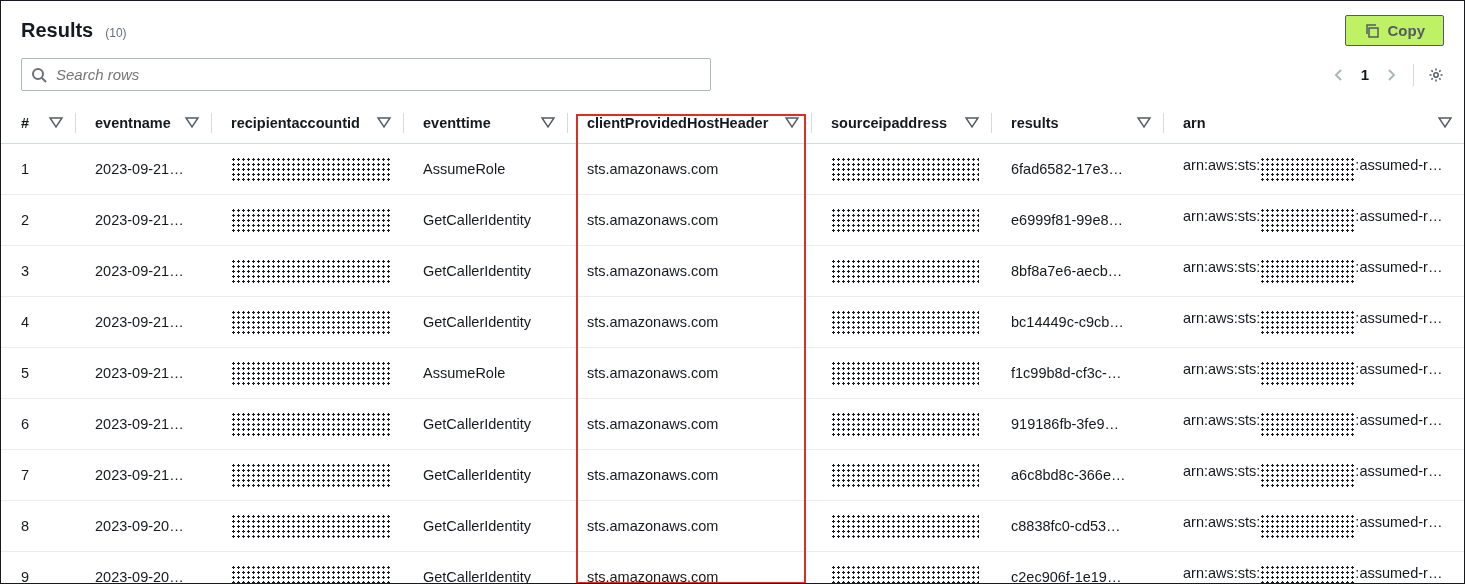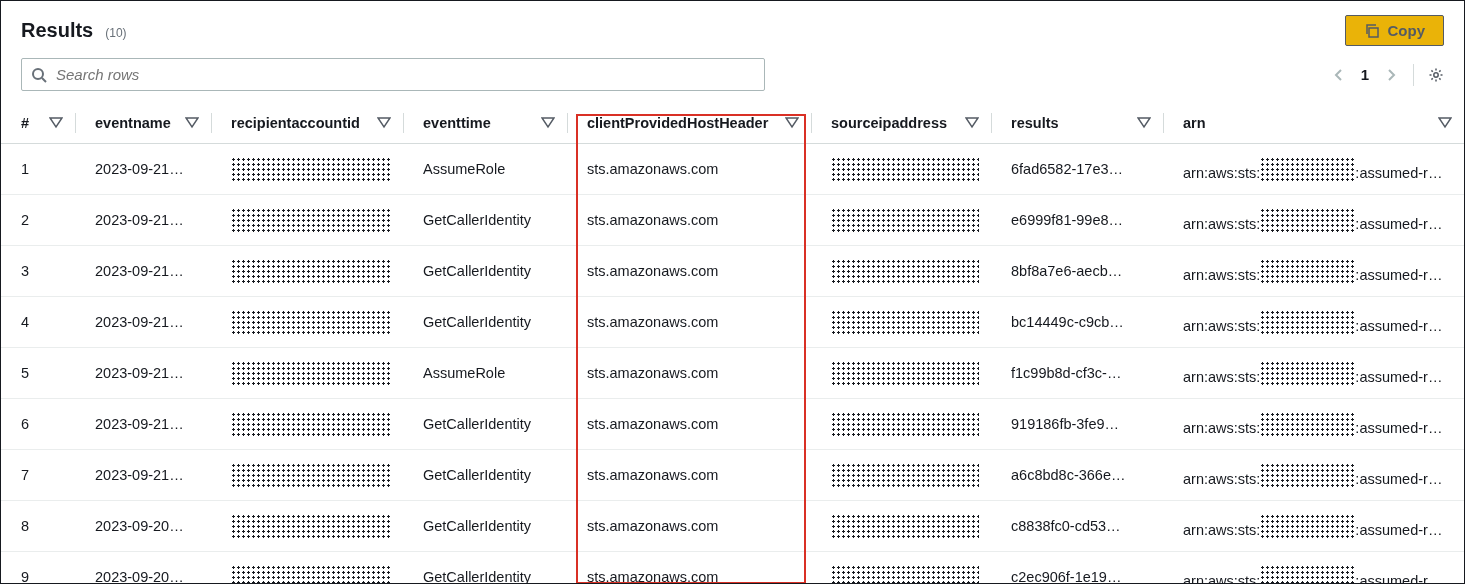--- a/index.html
+++ b/index.html
@@ -22,41 +22,41 @@
     align-items: center;
     justify-content: space-between;
     padding: 14px 20px 6px 20px;
   }
   .title-area { display: flex; align-items: baseline; gap: 12px; }
   .title { font-size: 20px; font-weight: 700; color:#16191f;}
   .count { font-size: 12px; color: #687078; font-weight:400;}
   .header-buttons { display:flex; gap:12px; }
   .btn {
     border: 1px solid #545b64;
-    background: #eab308;
+    background: #bef264;
     border-radius: 2px;
     padding: 6px 18px;
     font-size: 15px;
     font-weight: 700;
     color: #545b64;
     display: inline-flex;
     align-items: center;
     gap: 8px;
     cursor: pointer;
   }
   .btn svg { width:16px; height:16px; }
   .controls-row {
     display:flex;
     align-items:center;
     justify-content: space-between;
     padding: 6px 20px 12px 20px;
   }
   .search-wrap {
     position: relative;
-    width: 744px;
+    width: 690px;
   }
   .search-wrap svg {
     position:absolute; left:10px; top:50%; transform:translateY(-50%);
     width:16px; height:16px; color:#687078;
   }
   .search {
     width: 100%;
     border: 1px solid #aab7b8;
     border-radius: 2px;
     padding: 7px 10px 7px 34px;
@@ -110,21 +110,21 @@
   }
   .highlight-col {
     position:absolute;
     border: 2px solid #d93025;
     pointer-events: none;
     left: 575px;
     top: 113px;
     width: 230px;
     height: 470px;
   }
-  .arn-cell { display:flex; align-items:flex-end; gap:0; }
+  .arn-cell { display:flex; align-items:flex-start; gap:0; }
   .arn-cell .redact { width:95px; flex-shrink:0; }
   .arn-cell .pre, .arn-cell .post { overflow:hidden; text-overflow:ellipsis; }
   .arn-cell .pre { flex-shrink:0; }
   
   col.c-idx { width: 74px; }
   col.c-time { width: 136px; }
   col.c-acct { width: 192px; }
   col.c-evt { width: 164px; }
   col.c-host { width: 244px; }
   col.c-ip { width: 180px; }

